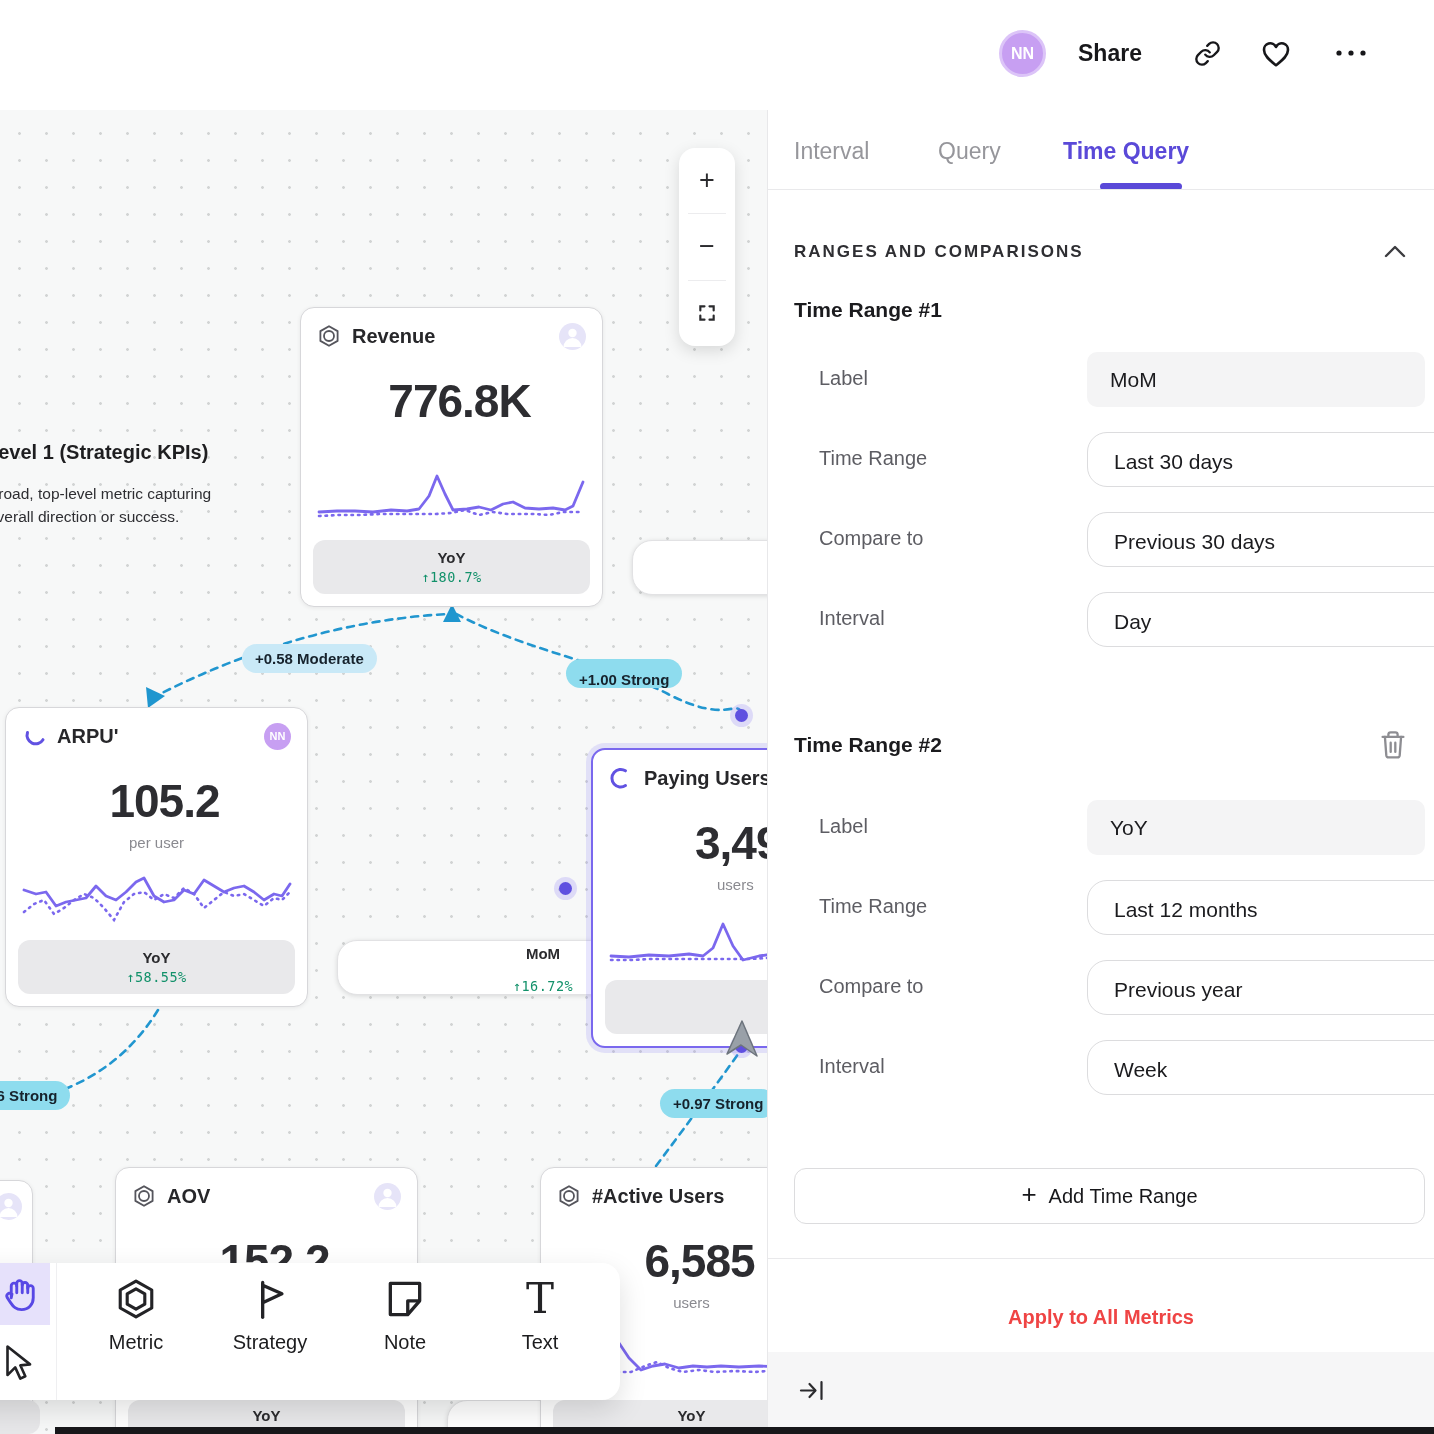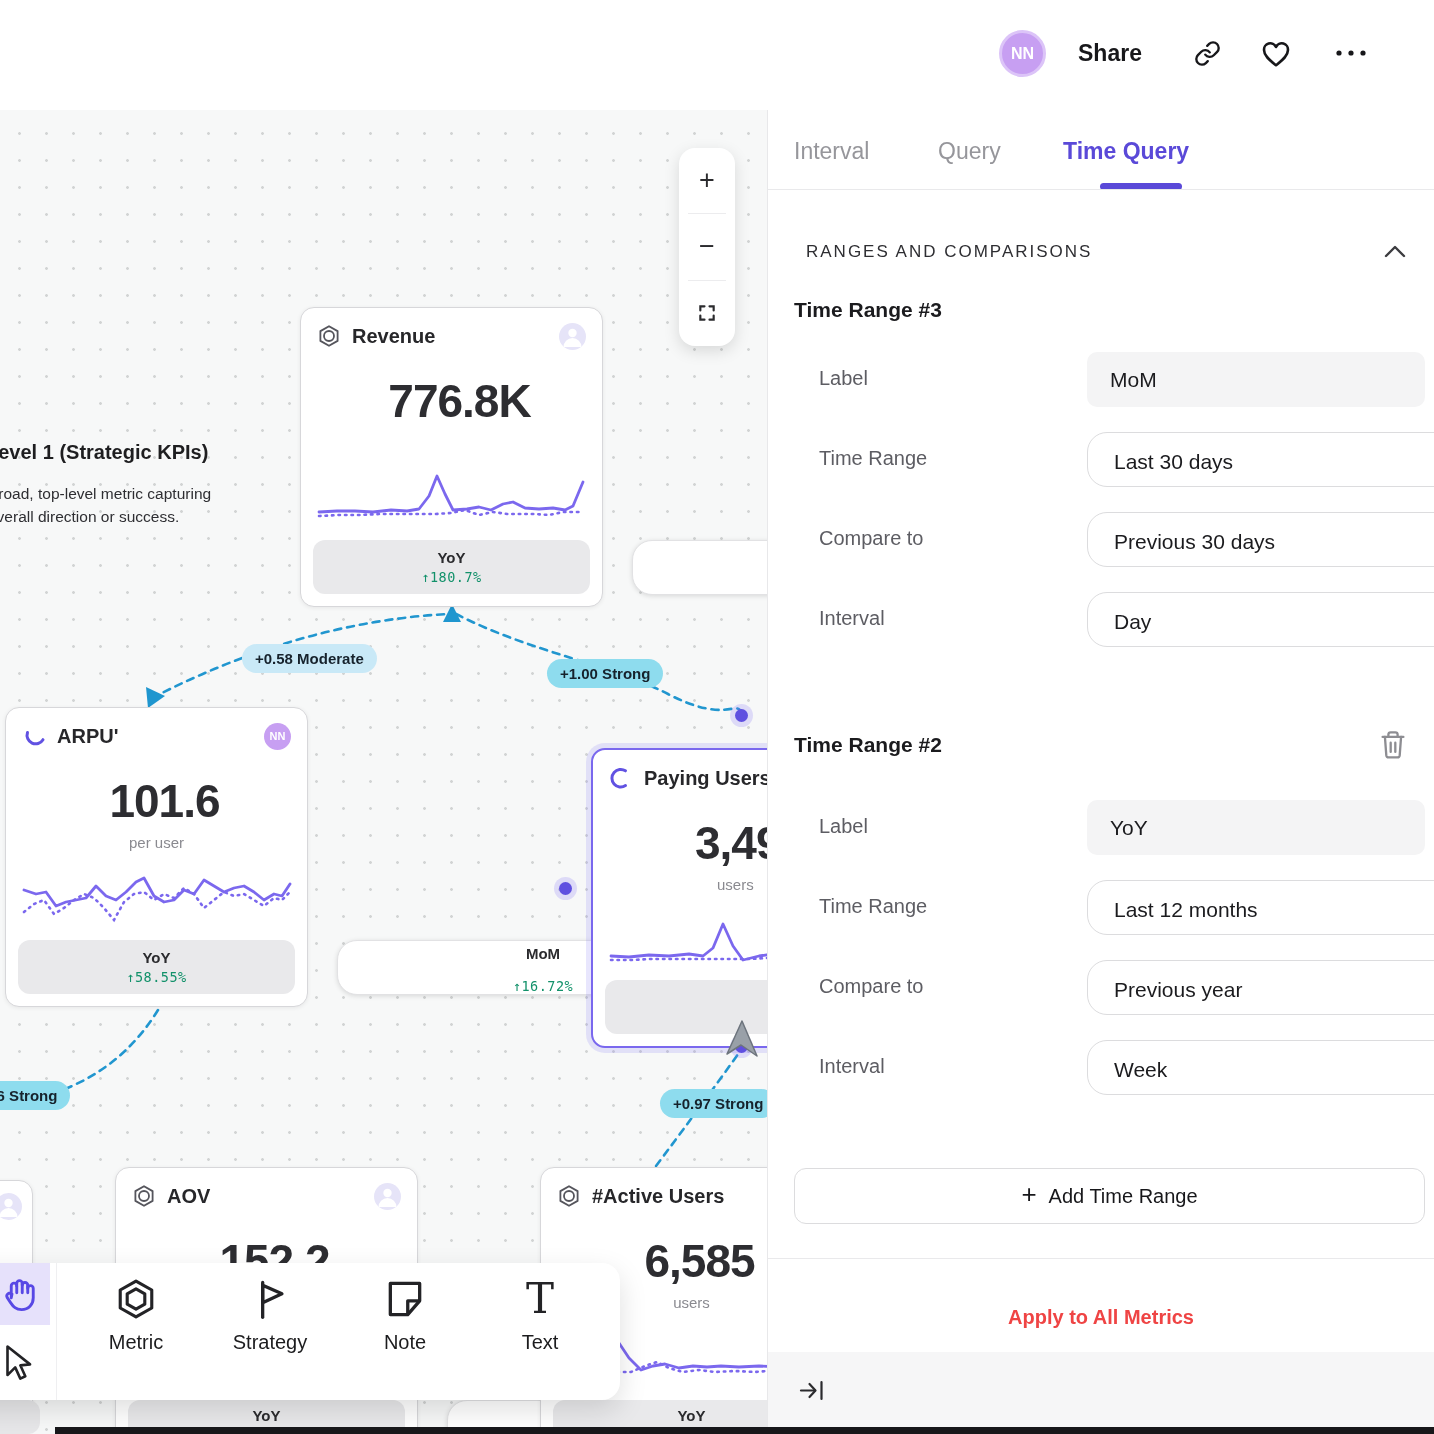--- a/index.html
+++ b/index.html
@@ -77,22 +77,22 @@
   #share { position:absolute; left:1078px; top:40px; font-size:23px; font-weight:600; color:#17171a; }
   .hicon { position:absolute; top:40px; }
 
   
   #panel { position:absolute; z-index:8; left:767px; top:110px; width:667px; height:1324px;
     background:#fff; border-left:1px solid #e8e8ea; }
   .tab { position:absolute; top:28px; font-size:23px; color:#96969b; }
   .tab.active { color:#5a49d8; font-weight:600; }
   #tab-underline { position:absolute; left:332px; top:73px; width:82px; height:7px; border-radius:4px; background:#5a49d8; }
   #tabs-border { position:absolute; left:0; right:0; top:79px; height:1px; background:#e9e9eb; }
-  #section-title { position:absolute; left:26px; top:132px; font-size:17px; font-weight:400;
-    letter-spacing:2px; color:#2e2e32;margin-left:12px; }
+  #section-title { position:absolute; left:26px; top:132px; font-size:17px; font-weight:700;
+    letter-spacing:2px; color:#2e2e32; }
   .tr-title { position:absolute; left:26px; font-size:21px; font-weight:700; color:#1b1b1e; }
   .flabel { position:absolute; left:51px; font-size:20px; color:#5d5d63; }
   .linput { position:absolute; left:319px; width:338px; height:55px; background:#f4f4f5;
     border-radius:10px; display:flex; align-items:center; padding:0 23px; font-size:21px; color:#1b1b1e; }
   .sel { position:absolute; left:319px; width:408px; height:55px; background:#fff;
     border:1px solid #dcdcde; border-radius:20px; display:flex; align-items:center;
     justify-content:space-between; padding:4px 22px 0 26px; font-size:21px; font-weight:500; color:#1b1b1e; }
   #add-btn { position:absolute; left:26px; top:1058px; width:631px; height:56px; border:1px solid #dcdcde;
     border-radius:12px; display:flex; align-items:center; justify-content:center; gap:12px;
     font-size:20px; font-weight:500; color:#17171a; background:#fff; }
@@ -121,21 +121,21 @@
   <g fill="#1f96cf">
     <polygon points="452,604 443,622 461,622"></polygon>
     <polygon points="148,708 146,687 165,696"></polygon>
   </g>
   <line x1="757" y1="1032" x2="775" y2="1022" stroke="#9aa0a6" stroke-width="2.5" stroke-dasharray="6 5"></line>
 </svg>
 
 <div class="pill light abs" style="left:242px; top:644px;">
     <span>+0.58 Moderate</span>
   </div>
-<div class="pill strong abs" style="left:547px; top:659px;">
+<div class="pill strong abs" style="left:566px; top:659px;align-items:flex-end;">
     <span>+1.00 Strong</span>
   </div>
 <div class="pill strong abs" style="left:-46px; top:1081px;">
     <span>+0.66 Strong</span>
   </div>
 <div class="pill strong abs" style="left:660px; top:1089px;">
     <span>+0.97 Strong</span>
   </div>
 
 <div class="note-title" style="left:-14px; top:441px;">Level 1 (Strategic KPIs)</div>
@@ -191,21 +191,21 @@
 </div>
 
 <div class="card" style="left:5px; top:707px;">
   <div class="card-head">
     <svg width="24" height="24" viewBox="0 0 24 24">
       <path d="M5.5 8.5 a 8.6 8.6 0 0 0 15.5 7.2" fill="none" stroke="#6152e2" stroke-width="3" stroke-linecap="round"></path>
     </svg>
     <span class="card-title">ARPU'</span>
     <span class="nn-badge">NN</span>
   </div>
-  <div class="card-value">101.6</div>
+  <div class="card-value">105.2</div>
   <div class="card-unit">per user</div>
   <svg class="spark" style="top:152px; height:78px;" width="275" height="78" viewBox="0 0 275 78">
     <polyline points="4,30 16,34 26,32 36,46 46,42 56,40 66,38 76,26 86,36 96,40 106,32 116,22 124,18 134,36 144,42 154,40 164,30 174,34 184,20 194,26 204,32 214,28 224,26 234,32 244,40 254,34 262,36 270,24" fill="none" stroke="#7b68ee" stroke-width="2.8" stroke-linejoin="round" stroke-linecap="round"></polyline>
     <polyline points="4,52 14,44 24,40 34,54 44,48 54,40 64,34 74,38 84,48 94,60 104,42 114,34 124,32 134,40 144,34 154,38 164,28 174,34 184,48 194,40 204,32 214,36 224,34 234,40 244,46 254,38 262,40 270,32" fill="none" stroke="#7b68ee" stroke-width="2.6" stroke-dasharray="1.5 5" stroke-linecap="round"></polyline>
   </svg>
   <div class="chips">
     <div class="chip sel">
       <span class="chip-l">MoM</span>
       <span class="chip-v">↑16.72%</span>
     </div>
@@ -370,21 +370,21 @@
   <div class="tab" style="left:170px;">Query</div>
   <div class="tab active" style="left:295px;">Time Query</div>
   <div id="tab-underline"></div>
   <div id="tabs-border"></div>
 
   <div id="section-title">RANGES AND COMPARISONS</div>
   <svg class="abs" style="left:616px; top:134px;" width="22" height="14" viewBox="0 0 22 14">
     <polyline points="2,12 11,3 20,12" fill="none" stroke="#3c3c40" stroke-width="2.4" stroke-linecap="round" stroke-linejoin="round"></polyline>
   </svg>
 
-  <div class="tr-title" style="top:188px;">Time Range #3</div>
+  <div class="tr-title" style="top:188px;">Time Range #1</div>
   <div class="flabel" style="top:257px;">Label</div>
   <div class="linput" style="top:242px;">
     <span>MoM</span>
   </div>
   <div class="flabel" style="top:337px;">Time Range</div>
   <div class="sel" style="top:322px;">
     <span>Last 30 days</span>
     <svg width="15" height="10" viewBox="0 0 15 10">
       <polyline points="1.5,1.5 7.5,8 13.5,1.5" fill="none" stroke="#2b2b2e" stroke-width="2.2" stroke-linecap="round" stroke-linejoin="round"></polyline>
       </svg>

